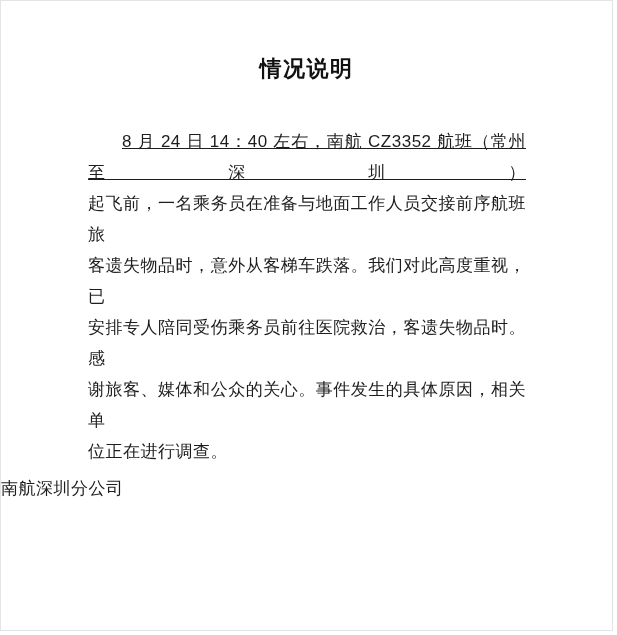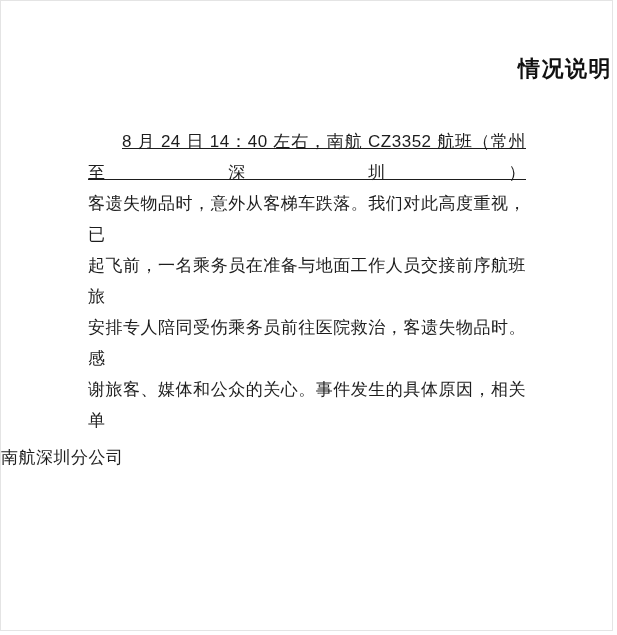--- a/index.html
+++ b/index.html
@@ -15,21 +15,21 @@
     position: absolute;
     top: 0;
     left: 0;
     width: 611px;
     height: 629px;
     background: #ffffff;
     border: 1px solid #e4e4e4;
   }
   .doc-title {
     margin-top: 55px;
-    text-align: right;
+    text-align: center;
     font-size: 22px;
     line-height: 26px;
     font-weight: 700;
     letter-spacing: 1.5px;
     color: #111111;
   }
   .body-text {
     margin: 44px 86px 0 87px;
     font-size: 17px;
     color: #1d1d1d;
@@ -59,23 +59,24 @@
 </style>
 </head>
 <body>
 
 <div class="page">
 
   <div class="doc-title">情况说明</div>
 
   <div class="body-text">
     <div class="body-line first">8 月 24 日 14：40 左右，南航 CZ3352 航班（常州至深圳）</div>
+    <div class="body-line">起飞前，一名乘务员在准备与地面工作人员交接前序航班旅</div>
     <div class="body-line">客遗失物品时，意外从客梯车跌落。我们对此高度重视，已</div>
-    <div class="body-line">起飞前，一名乘务员在准备与地面工作人员交接前序航班旅</div>
     <div class="body-line">安排专人陪同受伤乘务员前往医院救治，客遗失物品时。感</div>
     <div class="body-line">谢旅客、媒体和公众的关心。事件发生的具体原因，相关单</div>
+    <div class="body-line last">位正在进行调查。</div>
   </div>
 
   <div class="sign-block">
     <div class="sign-line">南航深圳分公司</div>
   </div>
 
 </div>
 
 </body></html>

